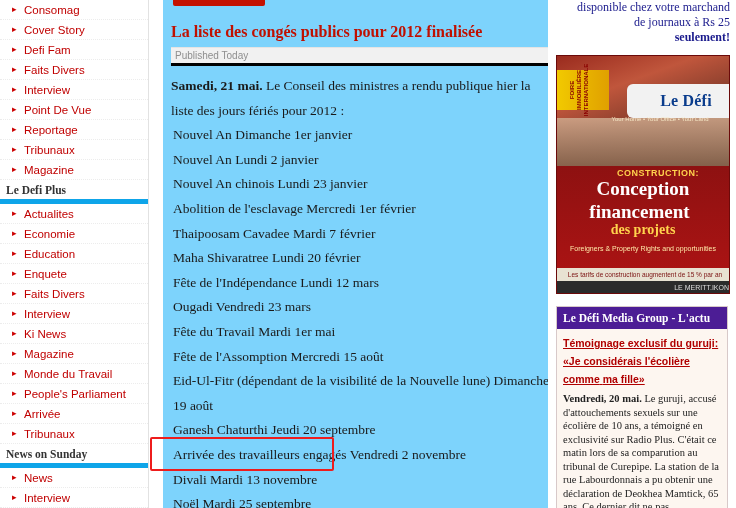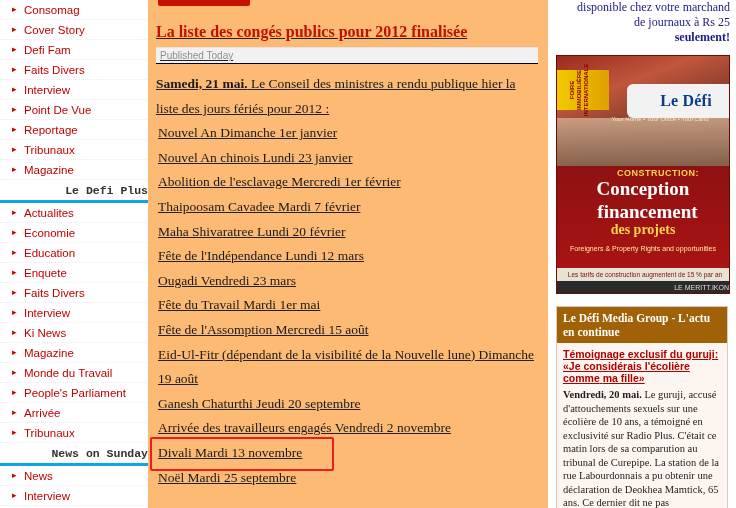--- a/index.html
+++ b/index.html
@@ -11,62 +11,61 @@
   }
   .page{position:relative;width:736px;height:508px;overflow:hidden;}
 
   
   .sidebar{
     position:absolute;left:0;top:0;width:148px;height:508px;
     background:#ffffff;border-right:1px solid #e2e2e2;
     overflow:hidden;
   }
   .nav-group-title{
-    font-family:Liberation Mono, monospace;
+    font-family:Liberation Serif, serif;
     font-size:11.5px;font-weight:bold;color:#333;
     padding:4px 0 3px 6px;
-    border-bottom:3px solid #0ea5e9;
-    text-align:right;
+    border-bottom:5px solid #0ea5e9;
   }
   .nav-item{
     display:flex;align-items:center;
     padding:2px 0 2px 12px;
     height:15px;
     border-bottom:1px dotted #ececec;
   }
   .nav-item .arrow{
     color:#cc0000;font-size:9px;line-height:9px;margin-right:5px;
     width:7px;flex:none;
   }
   .nav-item .lbl{
     color:#c00000;font-size:11.5px;
     font-family:"Liberation Sans",sans-serif;
     white-space:nowrap;
   }
 
   
   .main{
-    position:absolute;left:148px;top:0;width:400px;height:508px;
-    background:#fdba74;overflow:hidden;text-decoration:underline;
+    position:absolute;left:163px;top:0;width:400px;height:508px;
+    background:#7dd3fc;overflow:hidden;
   }
   .ribbon{
     position:absolute;left:10px;top:-10px;width:92px;height:16px;
     background:#c41200;color:#fff;font-size:9px;
     border-radius:2px;
   }
   .article{padding:0 10px 0 8px;}
   .art-title{
     color:#c01000;
     font-family:"Liberation Serif",serif;
     font-size:16px;font-weight:bold;
     margin:22px 0 0 0;line-height:20px;
   }
   .art-pub{
     color:#8e8e8e;font-size:10px;
-    background:#f1f1f1;border-top:1px solid #e4e4e4;border-bottom:1px solid #000000;
+    background:#f1f1f1;border-top:1px solid #e4e4e4;border-bottom:3px solid #000000;
     padding:2px 4px;margin:5px 0 8px 0;
     font-family:"Liberation Sans",sans-serif;
   }
   .art-body{
     font-family:"Liberation Serif",serif;
     font-size:13.5px;line-height:24.6px;color:#1a1a1a;
   }
   .art-body b{font-weight:bold;}
   .holiday{
     font-family:"Liberation Serif",serif;
@@ -133,21 +132,21 @@
   .ad-cons{
     position:absolute;left:15px;top:112px;width:172px;text-align:center;
     color:#ffd34d;font-size:9px;font-weight:bold;letter-spacing:.5px;
   }
   .ad-h1{
     position:absolute;left:0;top:122px;width:172px;text-align:center;
     color:#ffffff;font-size:19px;font-weight:bold;
     font-family:"Liberation Serif",serif;line-height:21px;
   }
   .ad-h2{
-    position:absolute;left:8px;top:145px;width:165px;text-align:center;
+    position:absolute;left:0;top:145px;width:165px;text-align:center;
     color:#ffffff;font-size:19px;font-weight:bold;
     font-family:"Liberation Serif",serif;line-height:21px;
   }
   .ad-h3{
     position:absolute;left:0;top:166px;width:172px;text-align:center;
     color:#ffd34d;font-size:14px;font-weight:bold;
     font-family:"Liberation Serif",serif;
   }
   .ad-foreign{
     position:absolute;left:6px;top:188px;width:160px;text-align:center;
@@ -165,28 +164,28 @@
     display:flex;align-items:center;justify-content:flex-end;
     padding-right:6px;
   }
 
   
   .mg{
     margin:12px 8px 0 8px;width:170px;border:1px solid #d8c9c9;
     background:#fff;
   }
   .mg-head{
-    background:#a16207;color:#fff;
+    background:#4c1d95;color:#fff;
     font-family:"Liberation Serif",serif;
     font-size:11.5px;font-weight:bold;
     padding:4px 6px;line-height:14px;
   }
   .mg-body{padding:5px 6px 6px 6px;background:#fdf6f0;}
   .mg-link{
-    color:#b00000;font-weight:bold;font-size:10.5px;line-height:12px;
+    color:#b00000;font-weight:bold;font-size:10.5px;line-height:18px;
     text-decoration:underline;display:block;
     font-family:"Liberation Sans",sans-serif;
   }
   .mg-text{
     font-family:"Liberation Serif",serif;
     font-size:10.5px;line-height:13.5px;color:#222;margin-top:4px;
   }
   .mg-text b{font-weight:bold;}
 </style>
 </head>
@@ -312,20 +311,21 @@
     <div class="article">
       <div class="art-title">La liste des congés publics pour 2012 finalisée</div>
       <div class="art-pub">Published Today</div>
 
       <div class="art-body">
         <b>Samedi, 21 mai.</b><span> Le Conseil des ministres a rendu publique hier la liste des jours fériés pour 2012 :</span>
       </div>
 
       <div>
         <div class="holiday">Nouvel An Dimanche 1er janvier</div>
+        <div class="holiday">Nouvel An Lundi 2 janvier</div>
         <div class="holiday">Nouvel An chinois Lundi 23 janvier</div>
         <div class="holiday">Abolition de l'esclavage Mercredi 1er février</div>
         <div class="holiday">Thaipoosam Cavadee Mardi 7 février</div>
         <div class="holiday">Maha Shivaratree Lundi 20 février</div>
         <div class="holiday">Fête de l'Indépendance Lundi 12 mars</div>
         <div class="holiday">Ougadi Vendredi 23 mars</div>
         <div class="holiday">Fête du Travail Mardi 1er mai</div>
         <div class="holiday">Fête de l'Assomption Mercredi 15 août</div>
         <div class="holiday">Eid-Ul-Fitr (dépendant de la visibilité de la Nouvelle lune) Dimanche 19 août</div>
         <div class="holiday">Ganesh Chaturthi Jeudi 20 septembre</div>
@@ -358,21 +358,20 @@
       <div class="ad-h2">financement</div>
       <div class="ad-h3">des projets</div>
       <div class="ad-foreign">Foreigners &amp; Property Rights and opportunities</div>
       <div class="ad-strip">Les tarifs de construction augmentent de 15 % par an</div>
       <div class="ad-footer">LE MERITT.IKON</div>
     </div>
 
     <div class="mg">
       <div class="mg-head">
         <div>Le Défi Media Group - L'actu</div>
-        <div>en continue</div>
       </div>
       <div class="mg-body">
         <a class="mg-link">
           <span>Témoignage exclusif du guruji:</span>
           <span>«Je considérais l'écolière comme</span>
           <span>ma fille»</span>
         </a>
         <div class="mg-text">
           <b>Vendredi, 20 mai.</b><span> Le guruji, accusé d'attouchements sexuels sur une écolière de 10 ans, a témoigné en exclusivité sur Radio Plus. C'était ce matin lors de sa comparution au tribunal de Curepipe. La station de la rue Labourdonnais a pu obtenir une déclaration de Deokhea Mamtick, 65 ans. Ce dernier dit ne pas comprendre pourquoi l'écolière a porté ces allégations contre lui.</span>
         </div>

